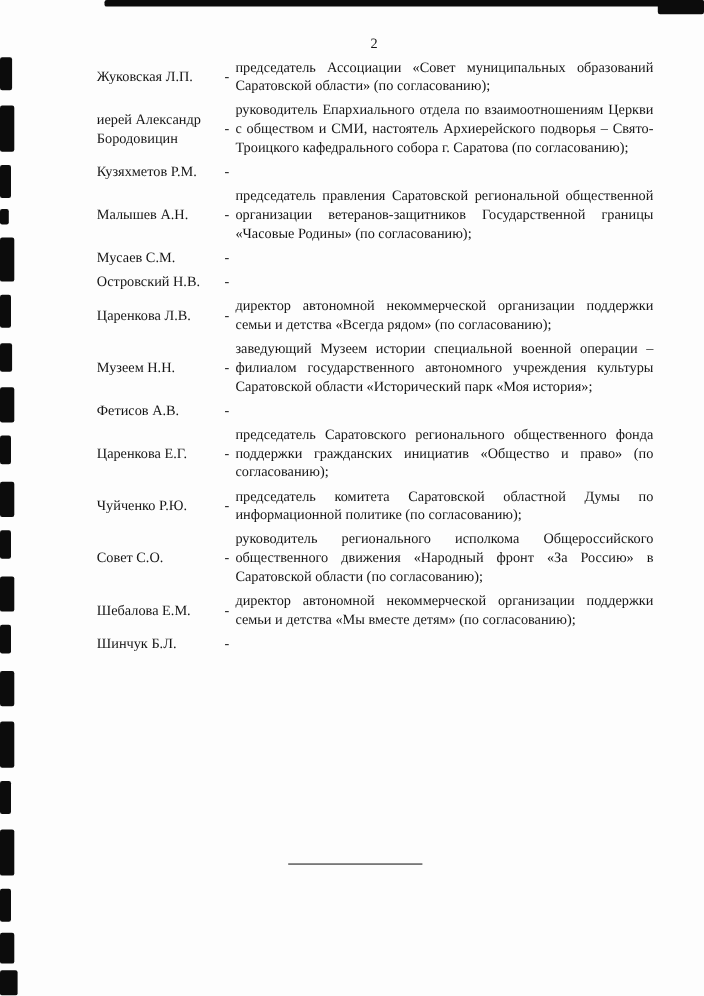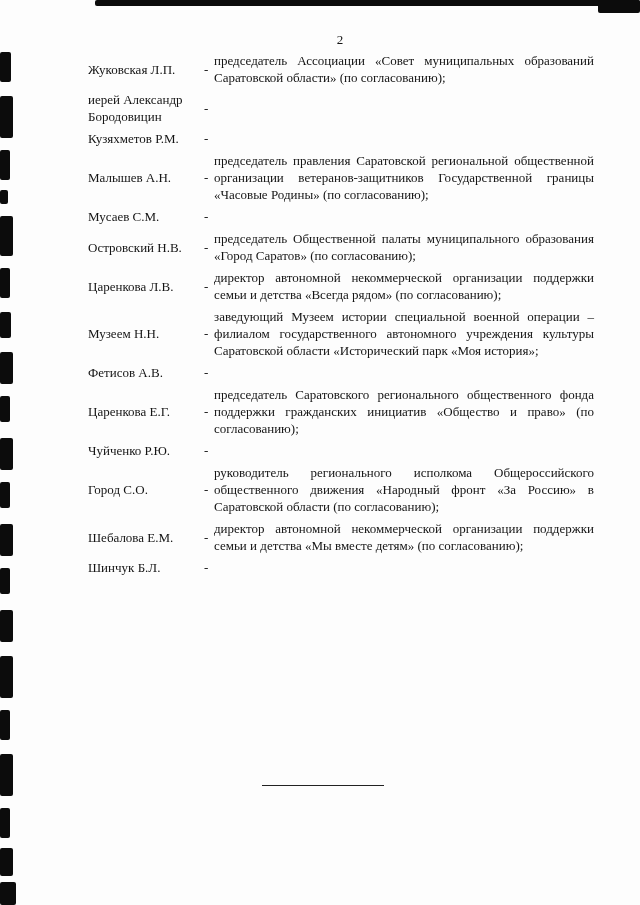--- a/index.html
+++ b/index.html
@@ -65,20 +65,21 @@
 
   <div class="entry">
     <span class="name">Жуковская Л.П.</span>
     <span class="dash">-</span>
     <span class="role">председатель Ассоциации «Совет муниципальных образований Саратовской области» (по согласованию);</span>
   </div>
 
   <div class="entry">
     <span class="name">иерей Александр Бородовицин</span>
     <span class="dash">-</span>
+    <span class="role">руководитель Епархиального отдела по взаимоотношениям Церкви с обществом и СМИ, настоятель Архиерейского подворья – Свято-Троицкого кафедрального собора г. Саратова (по согласованию);</span>
   </div>
 
   <div class="entry">
     <span class="name">Кузяхметов Р.М.</span>
     <span class="dash">-</span>
   </div>
 
   <div class="entry">
     <span class="name">Малышев А.Н.</span>
     <span class="dash">-</span>
@@ -86,21 +87,20 @@
   </div>
 
   <div class="entry">
     <span class="name">Мусаев С.М.</span>
     <span class="dash">-</span>
   </div>
 
   <div class="entry">
     <span class="name">Островский Н.В.</span>
     <span class="dash">-</span>
-    <span class="role">председатель Общественной палаты муниципального образования «Город Саратов» (по согласованию);</span>
   </div>
 
   <div class="entry">
     <span class="name">Царенкова Л.В.</span>
     <span class="dash">-</span>
     <span class="role">директор автономной некоммерческой организации поддержки семьи и детства «Всегда рядом» (по согласованию);</span>
   </div>
 
   <div class="entry">
     <span class="name">Музеем Н.Н.</span>
@@ -115,24 +115,25 @@
 
   <div class="entry">
     <span class="name">Царенкова Е.Г.</span>
     <span class="dash">-</span>
     <span class="role">председатель Саратовского регионального общественного фонда поддержки гражданских инициатив «Общество и право» (по согласованию);</span>
   </div>
 
   <div class="entry">
     <span class="name">Чуйченко Р.Ю.</span>
     <span class="dash">-</span>
+    <span class="role">председатель комитета Саратовской областной Думы по информационной политике (по согласованию);</span>
   </div>
 
   <div class="entry">
-    <span class="name">Город С.О.</span>
+    <span class="name">Совет С.О.</span>
     <span class="dash">-</span>
     <span class="role">руководитель регионального исполкома Общероссийского общественного движения «Народный фронт «За Россию» в Саратовской области (по согласованию);</span>
   </div>
 
   <div class="entry">
     <span class="name">Шебалова Е.М.</span>
     <span class="dash">-</span>
     <span class="role">директор автономной некоммерческой организации поддержки семьи и детства «Мы вместе детям» (по согласованию);</span>
   </div>
 

